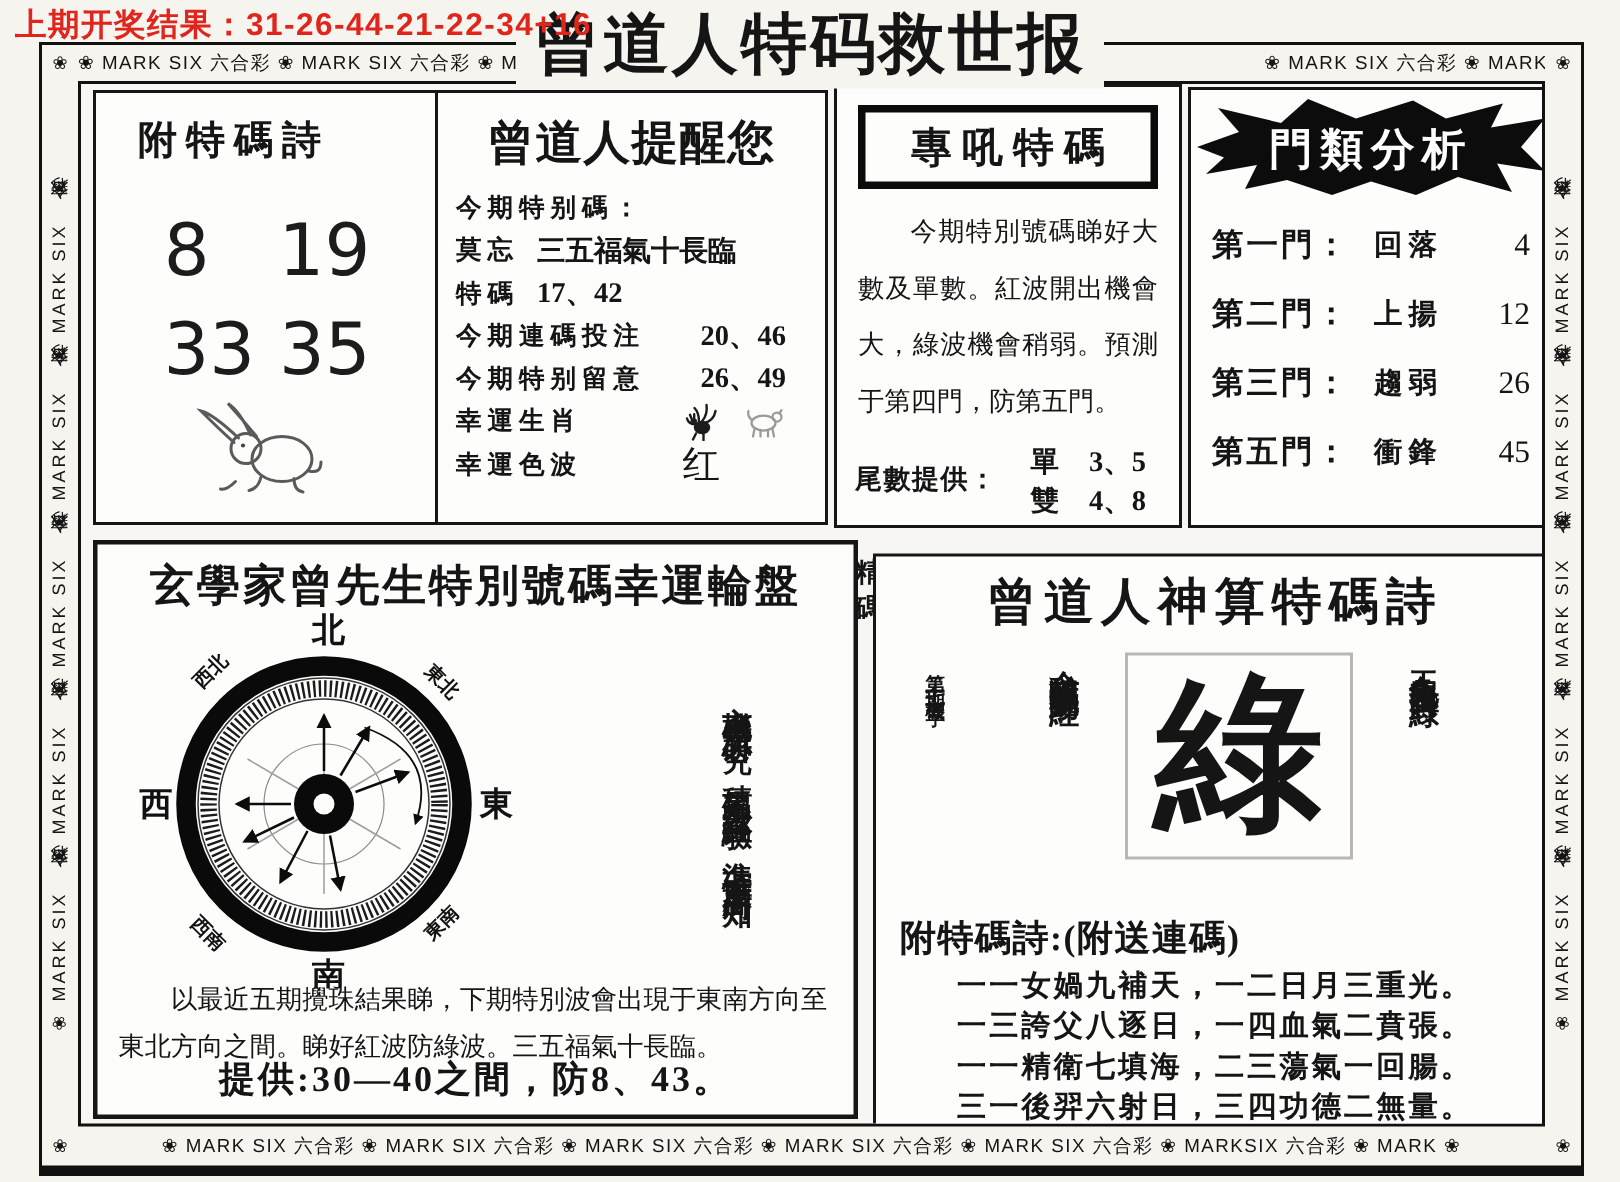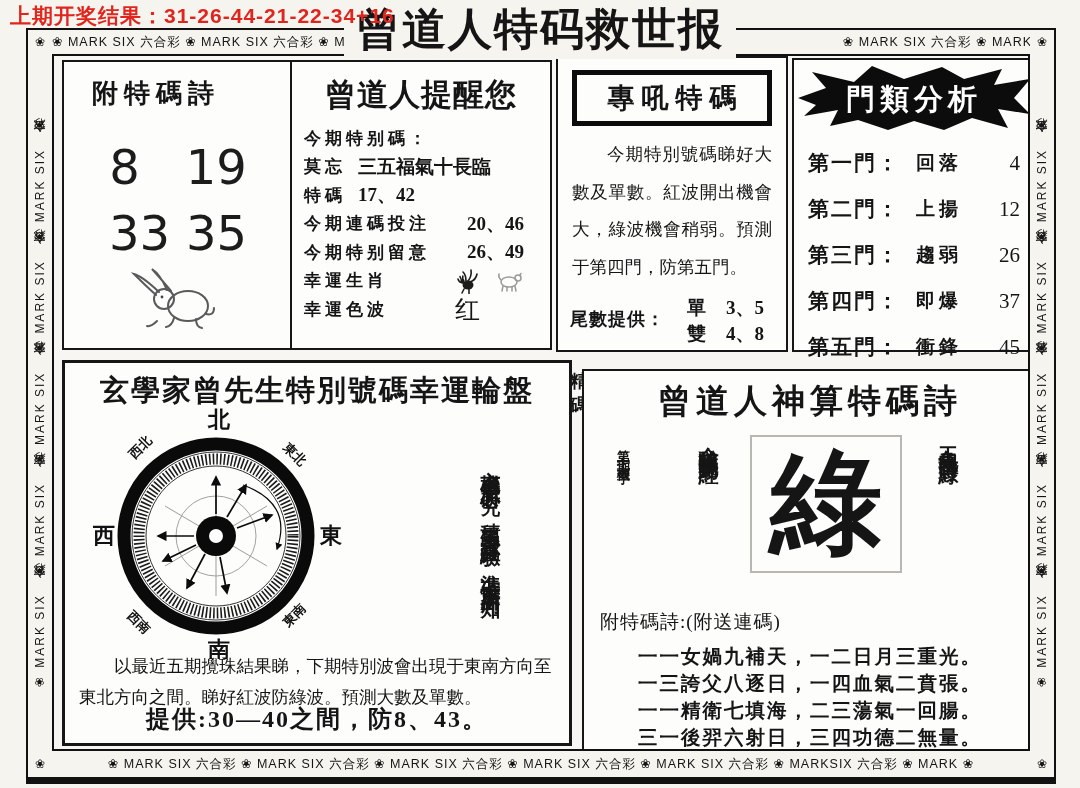--- a/index.html
+++ b/index.html
@@ -89,21 +89,21 @@
   
   .p-poem { left:528px; top:313px; width:456px; height:484px; }
   .p-poem .ttl { text-align:center; margin-top:8px; font-size:33px; font-weight:bold; letter-spacing:5px; }
   .vcol { position:absolute; writing-mode:vertical-rl; text-orientation:mixed; }
   .v-issue { left:30px; top:68px; height:160px; font-size:13px; font-weight:bold; letter-spacing:3px; }
   .v-left { left:112px; top:60px; height:215px; font-size:20px; font-weight:bold; letter-spacing:3px; }
   .v-right { left:352px; top:60px; height:215px; font-size:20px; font-weight:bold; letter-spacing:3px; }
   .big-box { position:absolute; left:166px; top:64px; width:152px; height:138px; border:2px solid #b9b7b2;
      display:flex; align-items:center; justify-content:center; }
   .big-char { font-size:112px; font-weight:900; line-height:1; }
-  .poem-sub { position:absolute; left:16px; top:238px; font-size:19px; font-weight:400; letter-spacing:1px; }
+  .poem-sub { position:absolute; left:16px; top:238px; font-size:24px; font-weight:700; letter-spacing:1px; }
   .poem-lines { position:absolute; left:0; right:0; top:272px; text-align:center; }
   .poem-lines div { font-size:19.5px; font-weight:bold; letter-spacing:2px; height:27px; }
   .poem-send { position:absolute; left:14px; right:8px; bottom:8px; display:flex; align-items:baseline; }
   .send-l { font-size:21px; font-weight:bold; }
   .send-v { font-size:23px; font-weight:bold; letter-spacing:2px; margin-left:10px; }
   .match-l { font-size:21px; font-weight:bold; margin-left:12px; }
   .match-v { font-size:12px; font-weight:bold; margin-left:8px; letter-spacing:0.5px; }
 </style>
 </head>
 <body>
@@ -245,25 +245,20 @@
             <span class="g-gate">第二門：</span>
             <span class="g-trend">上揚</span>
             <span class="g-num">12</span>
           </div>
           <div class="g-row">
             <span class="g-gate">第三門：</span>
             <span class="g-trend">趨弱</span>
             <span class="g-num">26</span>
           </div>
           <div class="g-row">
-            <span class="g-gate">第四門：</span>
-            <span class="g-trend">即爆</span>
-            <span class="g-num">37</span>
-          </div>
-          <div class="g-row">
             <span class="g-gate">第五門：</span>
             <span class="g-trend">衝鋒</span>
             <span class="g-num">45</span>
           </div>
         </div>
       </div>
 
       <div class="panel p-wheel">
         <div class="ttl">玄學家曾先生特別號碼幸運輪盤</div>
         <svg class="wheel-svg" width="252" height="252" viewBox="0 0 252 252">
@@ -306,21 +301,21 @@
             <line x1="114" y1="147" x2="96" y2="181"></line>
             <line x1="129" y1="150" x2="136" y2="186"></line>
           </g>
           <path d="M152,78 Q202,96 186,142" fill="none" stroke="#0c0c0c" stroke-width="1.2" marker-end="url(#ah)"></path>
           <g>
             <circle cx="125" cy="129" r="20" fill="#0a0a0a"></circle>
             <circle cx="125" cy="129" r="7" fill="#fdfdfb"></circle>
           </g>
         </svg>
         <div class="vert-note">玄機學潛心研究、積累了豐富經驗、準確度衆所周知</div>
-        <div class="wheel-par">以最近五期攪珠結果睇，下期特別波會出現于東南方向至東北方向之間。睇好紅波防綠波。預測大數及單數。</div>
+        <div class="wheel-par">以最近五期攪珠結果睇，下期特別波會出現于東南方向至東北方向之間。睇好紅波防綠波。三五福氣十長臨。</div>
         <div class="wheel-provide">提供:30—40之間，防8、43。</div>
       </div>
 
       <div class="panel p-poem">
         <div class="ttl">曾道人神算特碼詩</div>
         <div class="vcol v-issue">第二十七期玄機字</div>
         <div class="vcol v-left">金雞唱曉艷陽紅</div>
         <div class="big-box">
           <span class="big-char">綠</span>
         </div>

